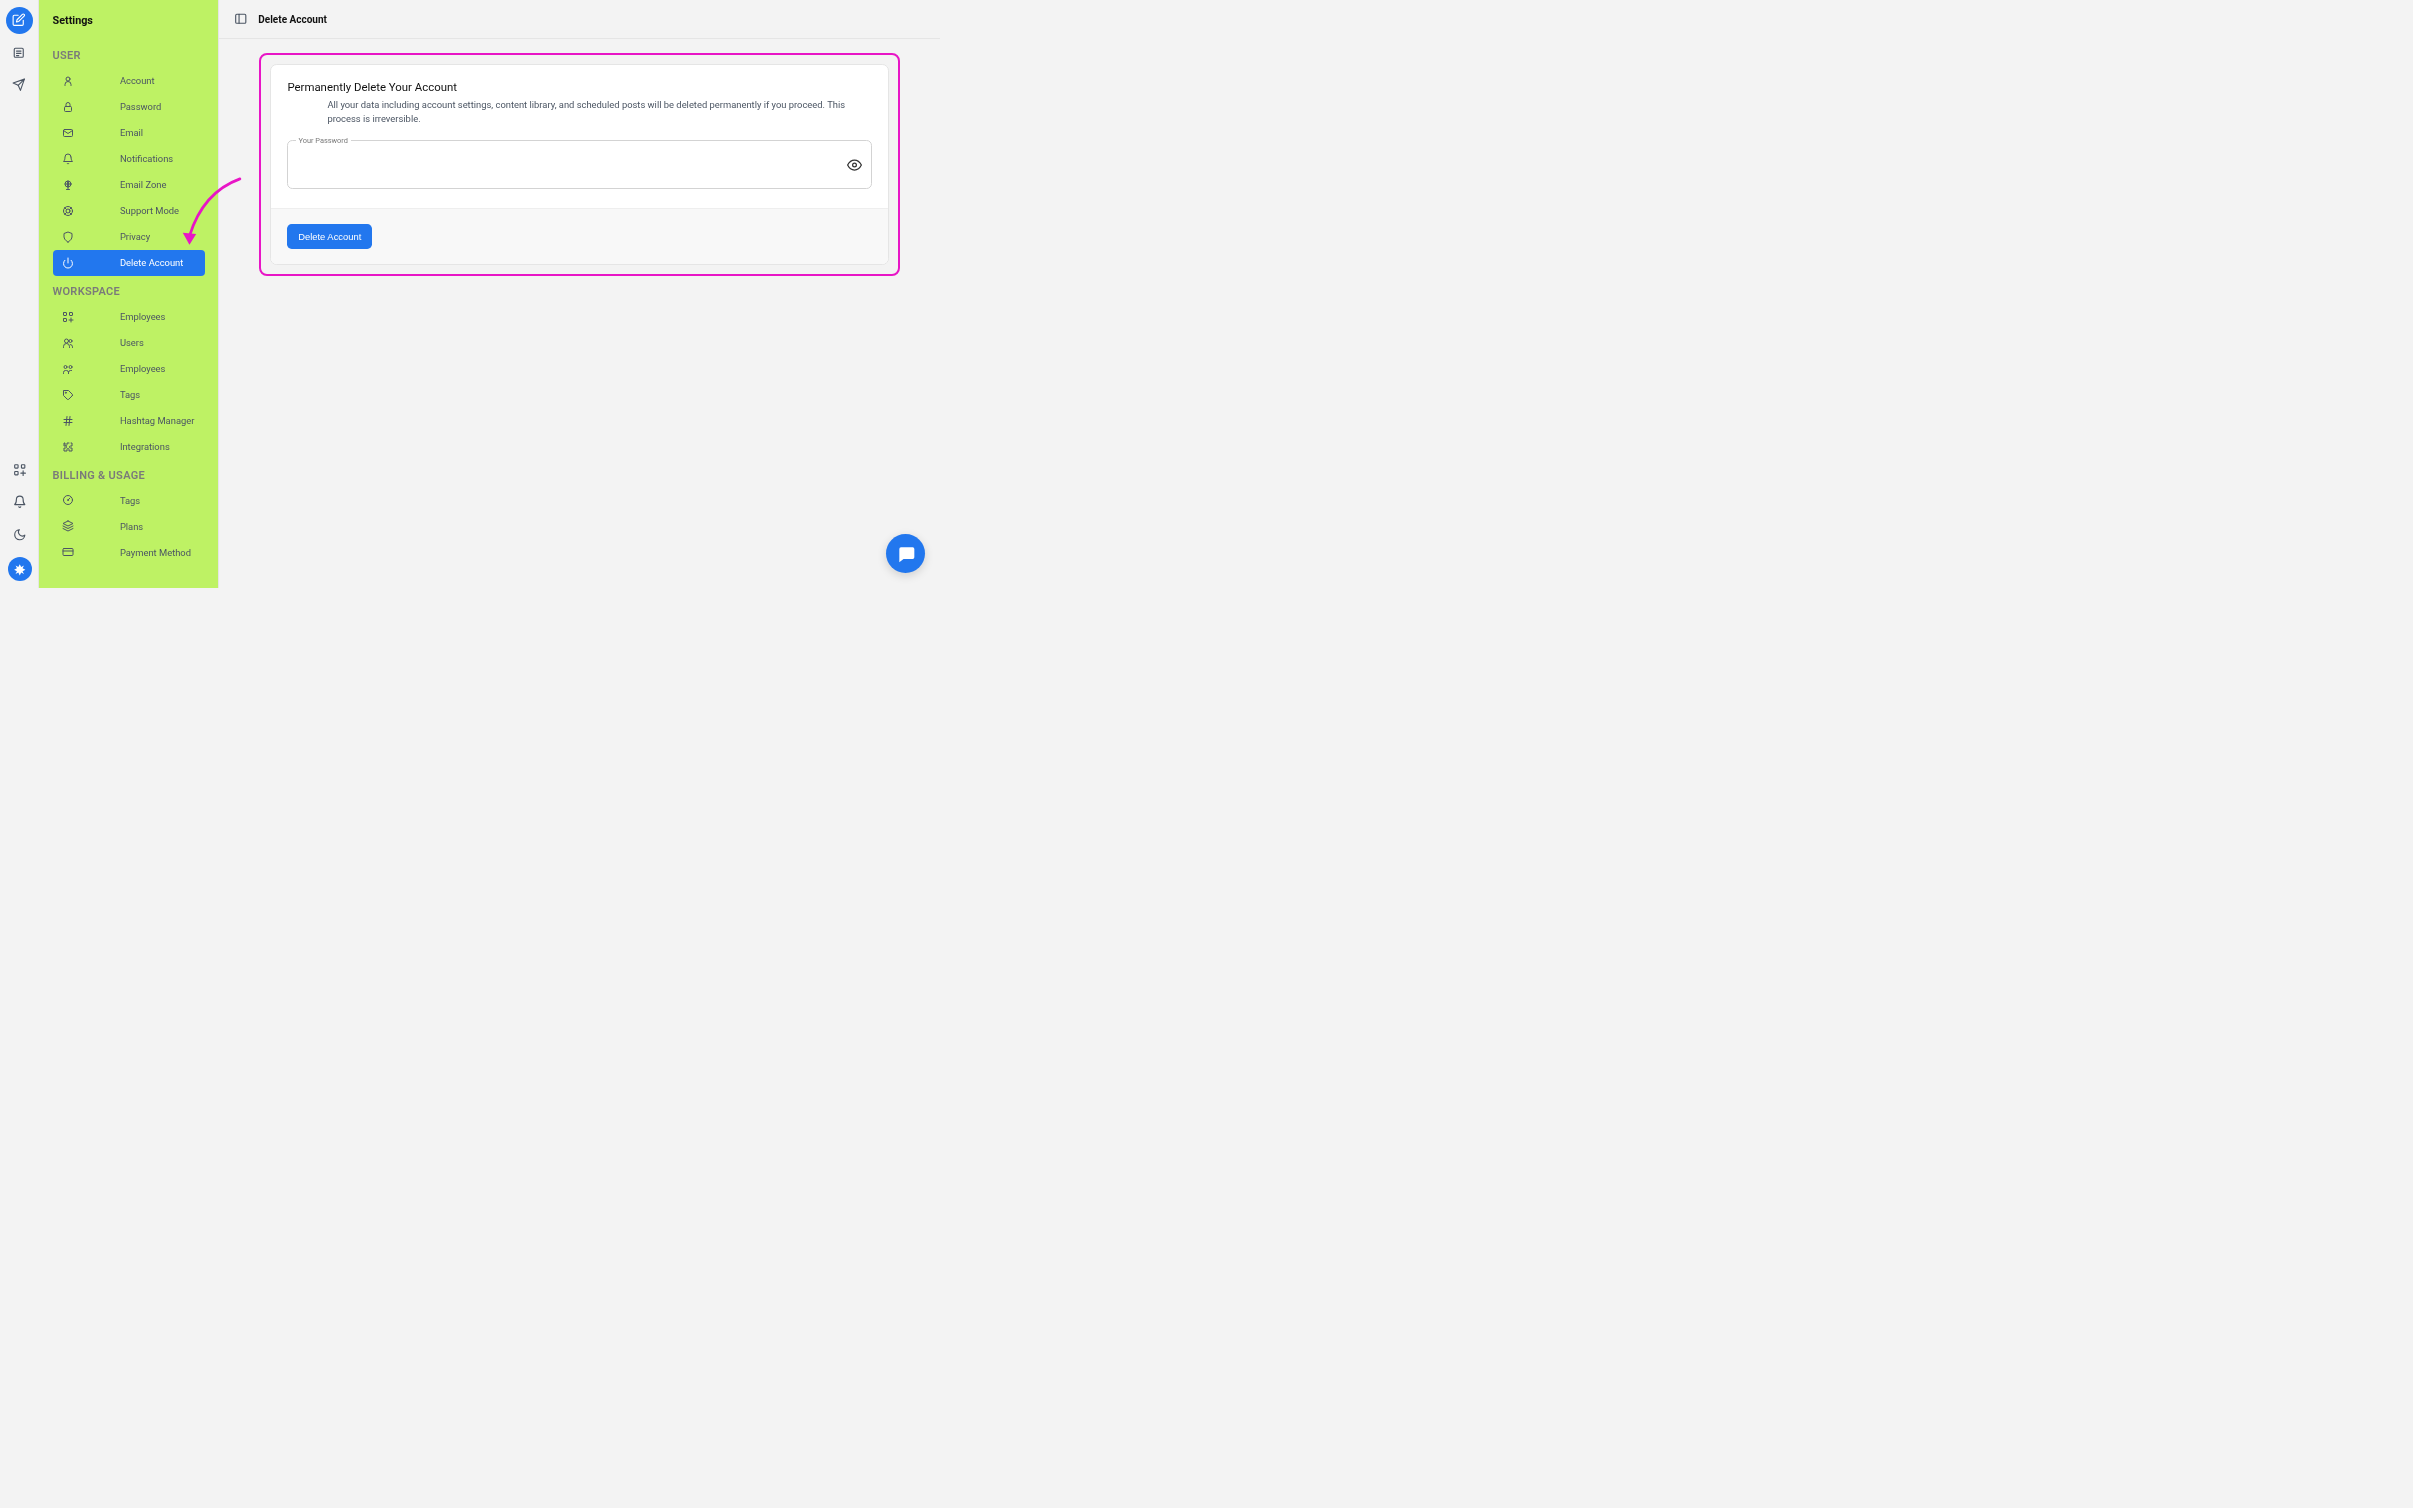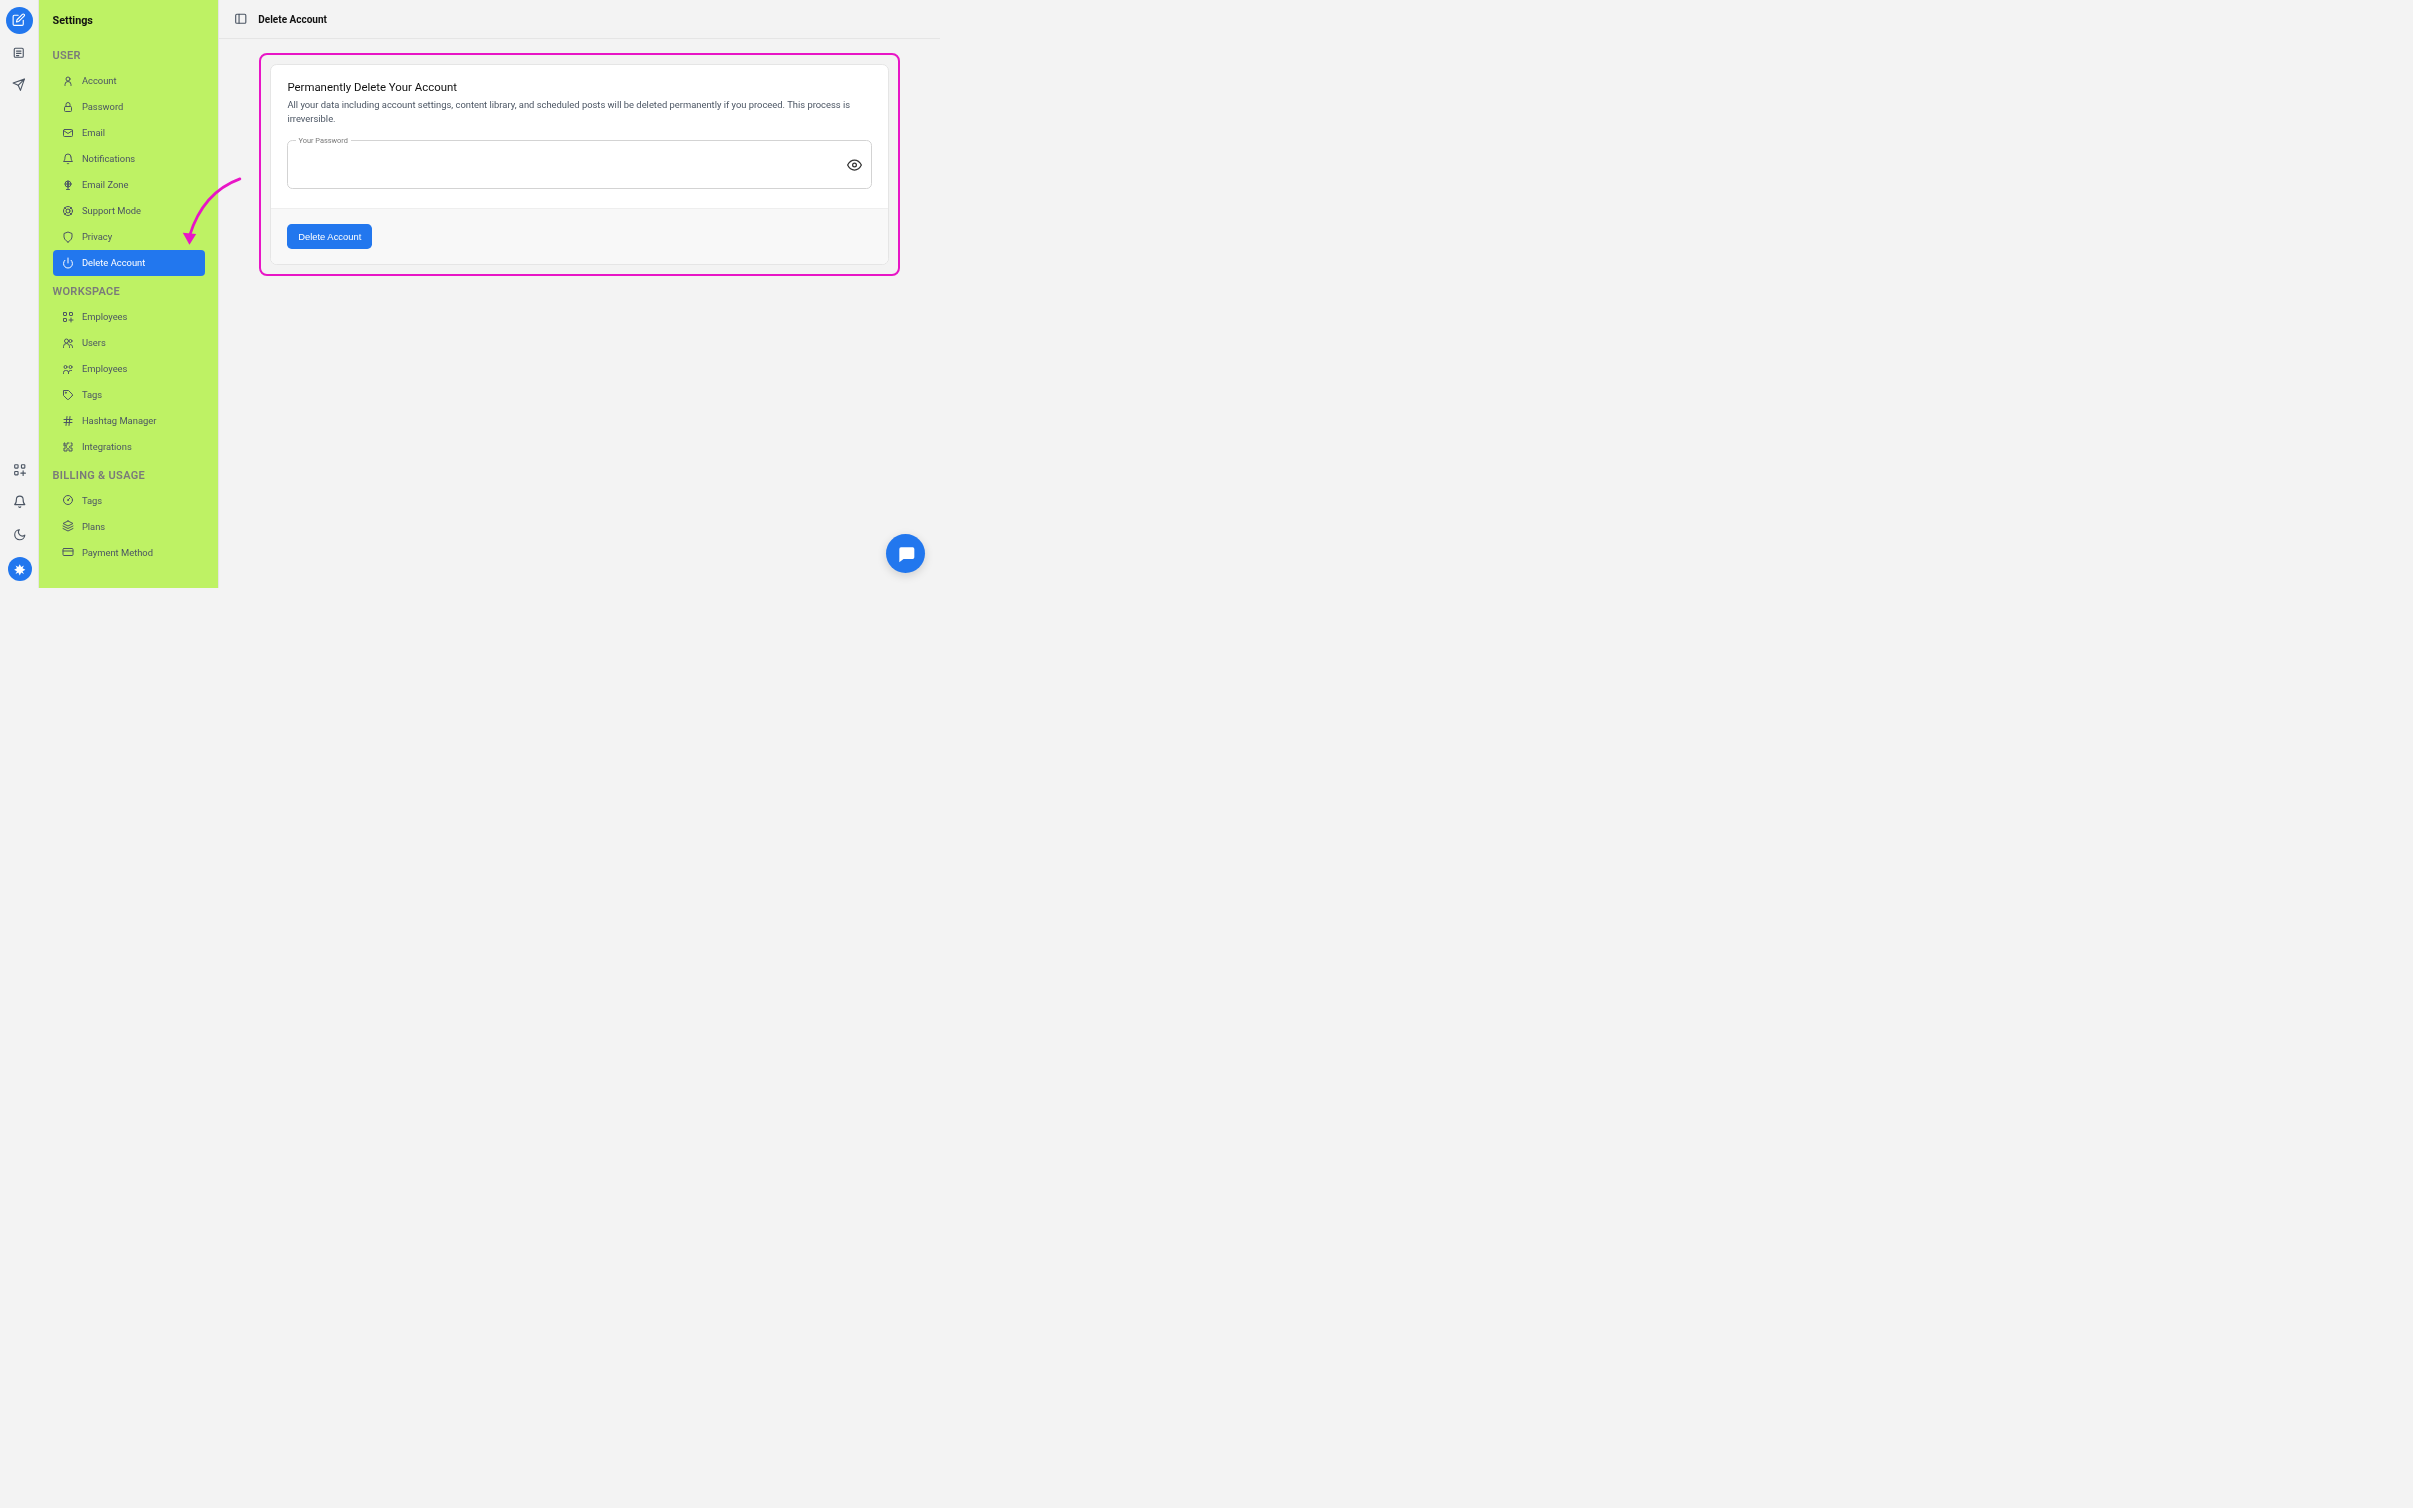--- a/index.html
+++ b/index.html
@@ -91,20 +91,21 @@
     .nav-item {
       display: flex;
       align-items: center;
       height: 26px;
       padding: 0 9.4px;
       margin: 0 13.5px 0 13.5px;
       border-radius: 4px;
       color: #4b5563;
       cursor: pointer;
       font-size: 9.4px;
+      gap: 38px;
     }
     .nav-item.active {
       background: #2277ee;
       color: white;
     }
     .nav-item .nav-icon {
       width: 12px;
       height: 12px;
       margin-right: 8px;
       display: flex;
@@ -164,20 +165,21 @@
       font-size: 11.4px;
       font-weight: 400;
       color: #111;
       margin-bottom: 4px;
     }
     .card-desc {
       font-size: 9.4px;
       color: #4b5563;
       line-height: 1.45;
       margin-bottom: 15px;
+      margin-left: 40px;
     }
     .field-wrap {
       position: relative;
       border: 0.7px solid #d3d3d3;
       border-radius: 5.4px;
       height: 49px;
     }
     .field-legend {
       position: absolute;
       top: -5.4px;

